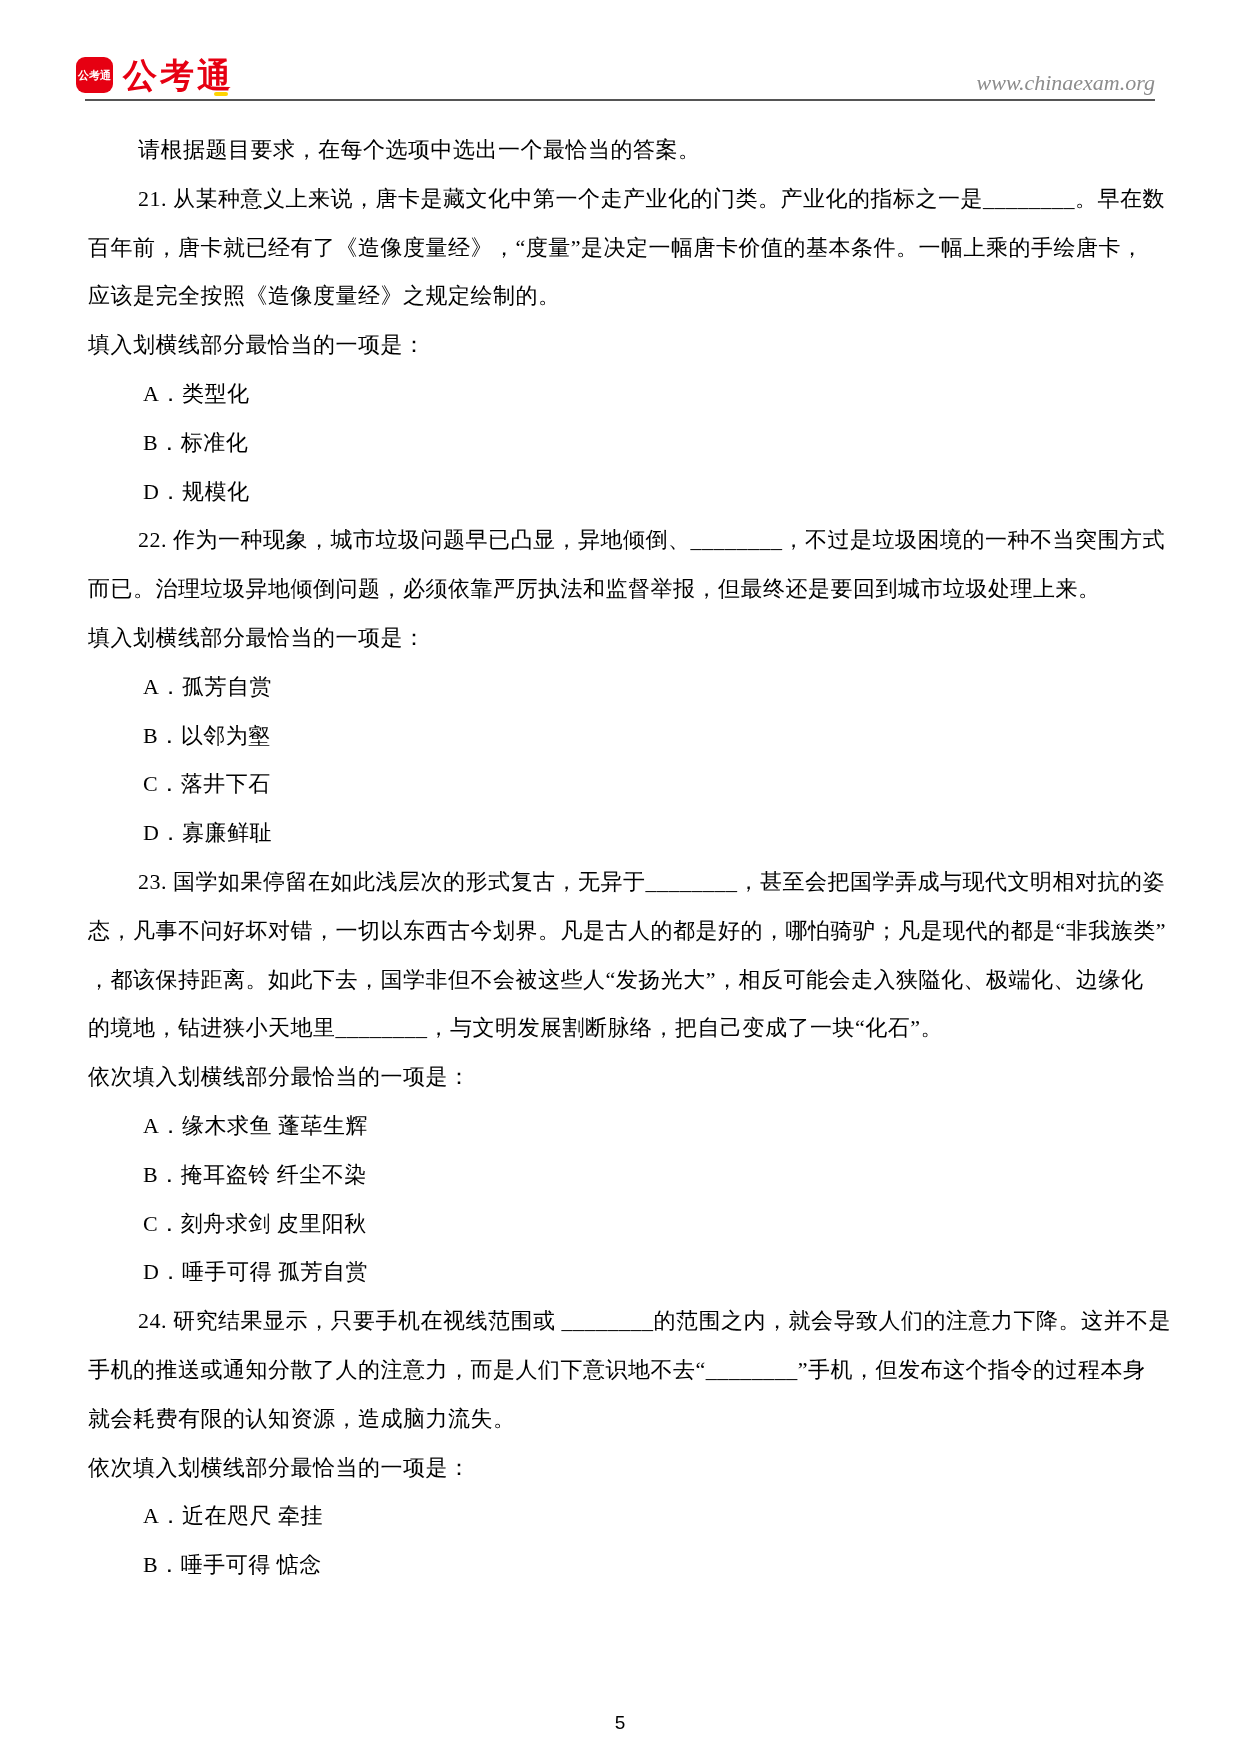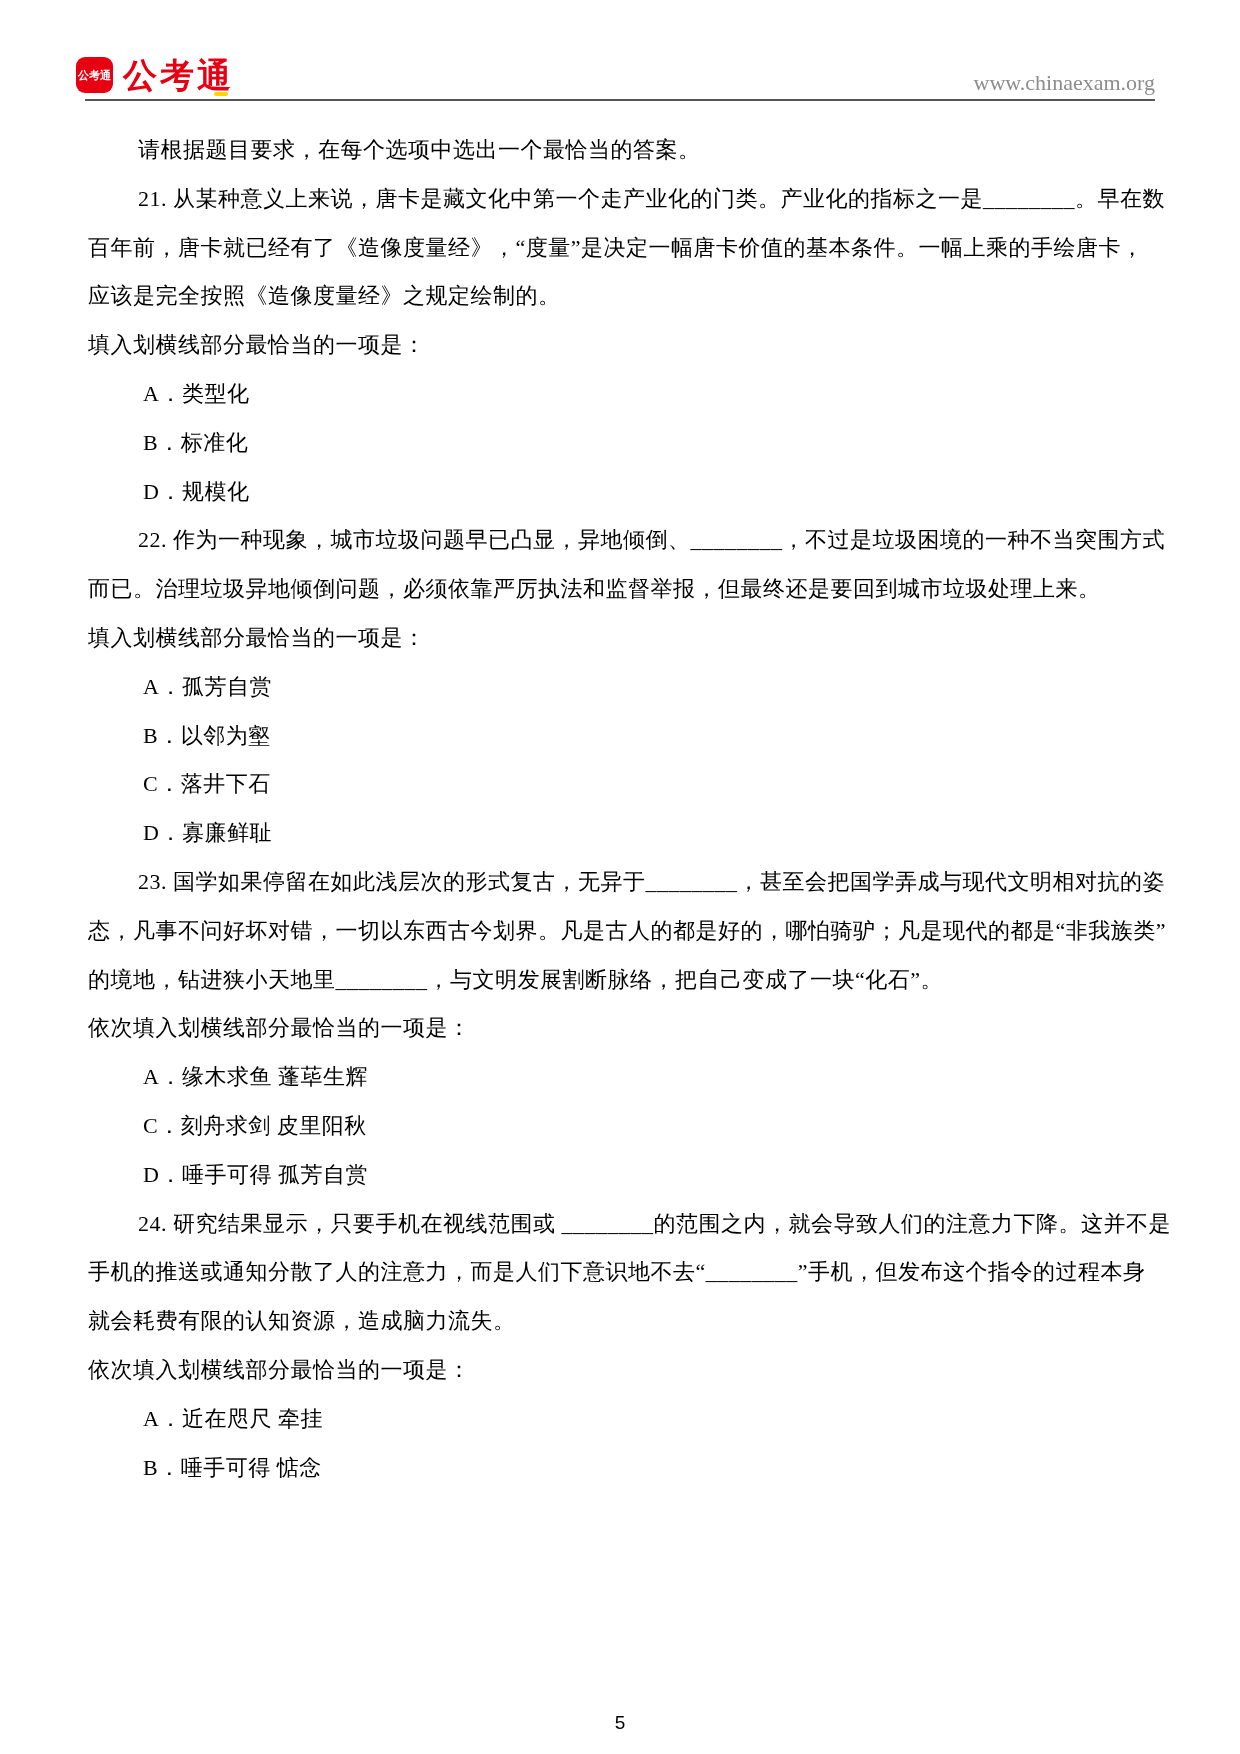--- a/index.html
+++ b/index.html
@@ -46,20 +46,21 @@
     background: #ffd400;
     border-radius: 2px;
   }
   .site-url {
     position: absolute;
     right: 85px;
     top: 70px;
     color: #8c8c8c;
     font-size: 22px;
     font-family: "Liberation Serif", "DejaVu Serif", serif;
+    font-style: italic;
   }
   .header-rule {
     position: absolute;
     top: 99px; left: 85px; right: 85px;
     height: 2px;
     background: #555555;
   }
 
   
   .exam-content {
@@ -129,23 +130,25 @@
     <p class="line">填入划横线部分最恰当的一项是：</p>
     <p class="line option">A．孤芳自赏</p>
     <p class="line option">B．以邻为壑</p>
     <p class="line option">C．落井下石</p>
     <p class="line option">D．寡廉鲜耻</p>
   </section>
 
   <section>
     <p class="line indent">23. 国学如果停留在如此浅层次的形式复古，无异于________，甚至会把国学弄成与现代文明相对抗的姿</p>
     <p class="line">态，凡事不问好坏对错，一切以东西古今划界。凡是古人的都是好的，哪怕骑驴；凡是现代的都是“非我族类”</p>
+    <p class="line">，都该保持距离。如此下去，国学非但不会被这些人“发扬光大”，相反可能会走入狭隘化、极端化、边缘化</p>
     <p class="line">的境地，钻进狭小天地里________，与文明发展割断脉络，把自己变成了一块“化石”。</p>
     <p class="line">依次填入划横线部分最恰当的一项是：</p>
     <p class="line option">A．缘木求鱼 蓬荜生辉</p>
+    <p class="line option">B．掩耳盗铃 纤尘不染</p>
     <p class="line option">C．刻舟求剑 皮里阳秋</p>
     <p class="line option">D．唾手可得 孤芳自赏</p>
   </section>
 
   <section>
     <p class="line indent">24. 研究结果显示，只要手机在视线范围或 ________的范围之内，就会导致人们的注意力下降。这并不是</p>
     <p class="line">手机的推送或通知分散了人的注意力，而是人们下意识地不去“________”手机，但发布这个指令的过程本身</p>
     <p class="line">就会耗费有限的认知资源，造成脑力流失。</p>
     <p class="line">依次填入划横线部分最恰当的一项是：</p>
     <p class="line option">A．近在咫尺 牵挂</p>

